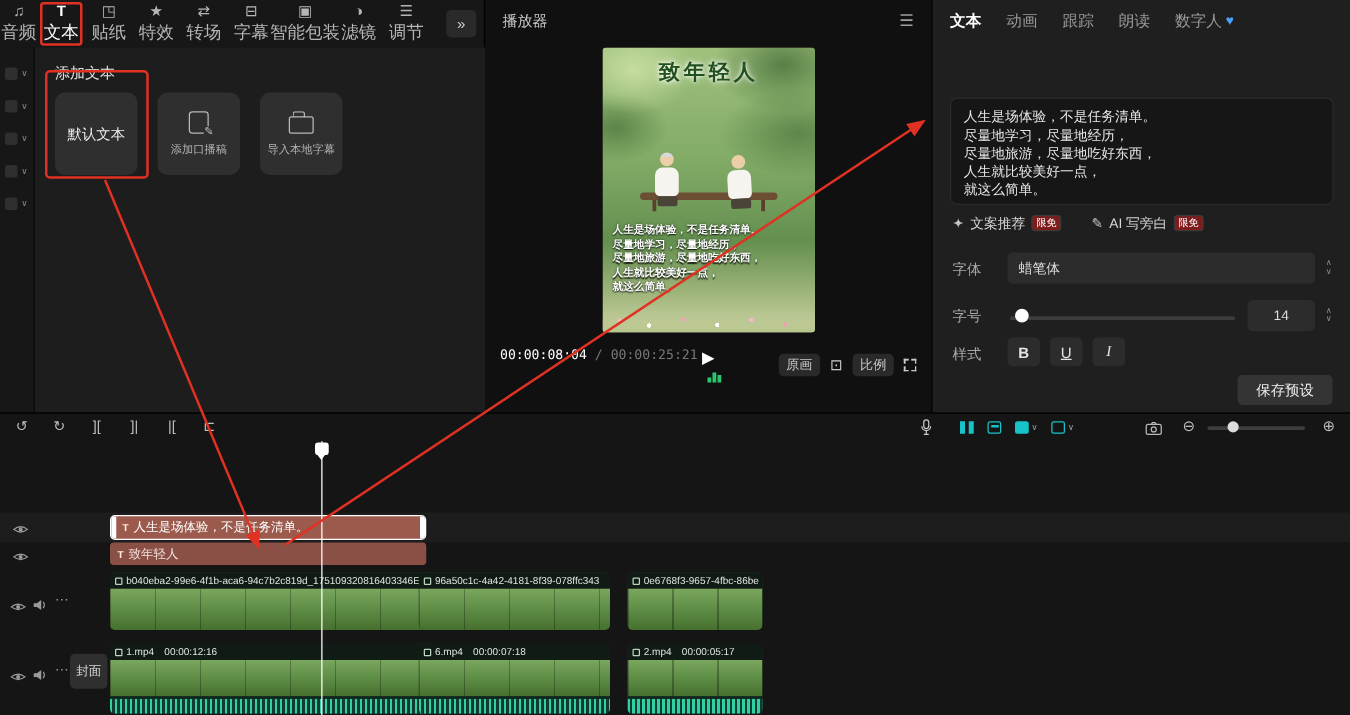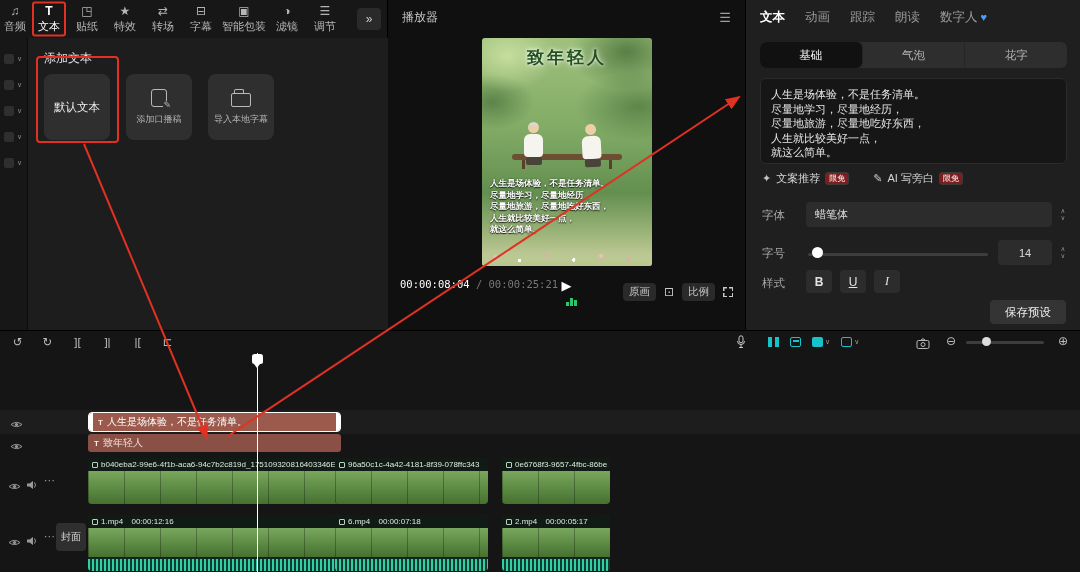--- a/index.html
+++ b/index.html
@@ -13,21 +13,21 @@
   
   .top-toolbar { position:absolute; left:0; top:0; width:388px; height:38px;
     background:#171717; display:flex; align-items:center; border-right:1px solid #000; }
   .tb-item { width:38px; height:38px; display:flex; flex-direction:column; align-items:center;
     justify-content:center; gap:2px; color:#b5b5b5; cursor:pointer; }
   .tb-item.first { width:30px; }
   .tb-item.wide { width:48px; }
   .tb-item.active { color:#fff; }
   .tb-ic { font-size:12px; line-height:12px; }
   .tb-item.active .tb-ic { font-weight:bold; }
-  .tb-lb { font-size:11px; white-space:nowrap;font-family:Liberation Serif, serif; }
+  .tb-lb { font-size:14px; white-space:nowrap;font-family:Liberation Serif, serif; }
   .tb-expand { margin-left:auto; margin-right:6px; width:24px; height:22px; background:#2a2a2a;
     border-radius:4px; display:flex; align-items:center; justify-content:center; font-size:12px; color:#ccc; }
 
   
   .side-strip { position:absolute; left:0; top:38px; width:28px; height:292px; background:#171717;
     border-right:1px solid #0a0a0a; padding-top:8px; }
   .ss-row { height:26px; display:flex; align-items:center; gap:3px; padding-left:4px; color:#8a8a8a; }
   .ss-sq { width:10px; height:10px; border-radius:2px; background:#2f2f2f; }
   .ss-ch { font-size:7px; }
 
@@ -356,25 +356,20 @@
           <span>跟踪</span>
         </span>
       <span class="insp-tab">
           <span>朗读</span>
         </span>
       <span class="insp-tab">
           <span>数字人</span>
           <span class="heart">♥</span>
         </span>
     </div>
-    <div class="subtabs">
-      <span class="subtab active">基础</span>
-      <span class="subtab">气泡</span>
-      <span class="subtab">花字</span>
-    </div>
     <div class="insp-textbox">人生是场体验，不是任务清单。
 尽量地学习，尽量地经历，
 尽量地旅游，尽量地吃好东西，
 人生就比较美好一点，
 就这么简单。</div>
     <div class="insp-tools">
       <span class="tool">
         <span class="tool-ic">✦</span>
         <span>文案推荐</span>
         <span class="badge">限免</span>

